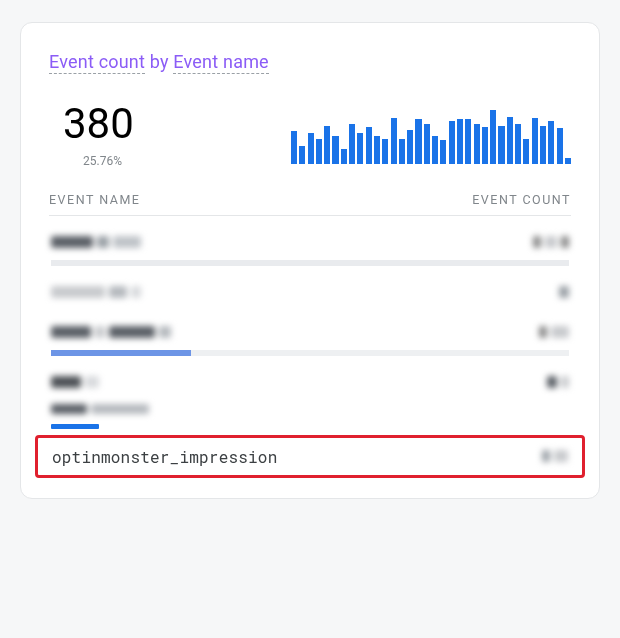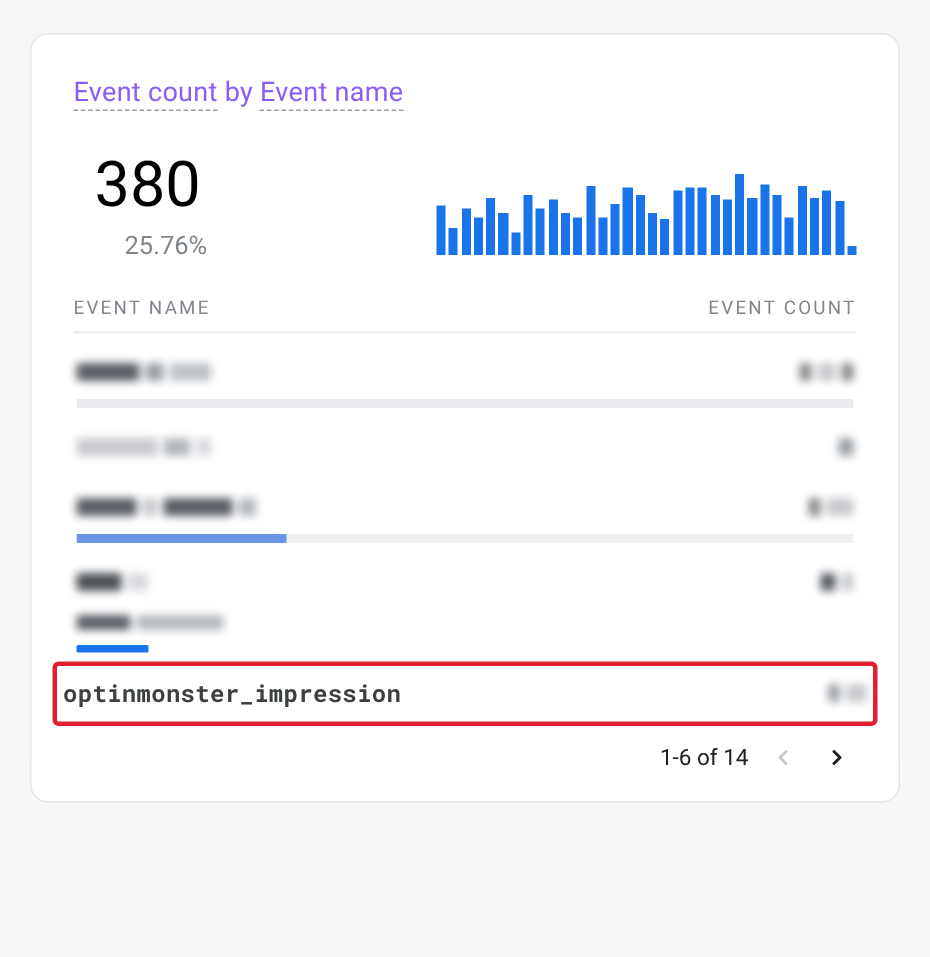--- a/index.html
+++ b/index.html
@@ -46,21 +46,21 @@
   }
   .hero .value {
     font-size: 42px;
     line-height: 1.05;
     font-weight: 400;
     color: #000000;
     margin-left: 14px;
     margin-top: 4px;
   }
   .hero .pct {
-    font-size: 17px;
+    font-size: 12px;
     color: #80868b;
     margin-left: 34px;
     margin-top: 8px;
   }
 
   .spark {
     width: 280px;
     height: 64px;
     flex: 0 0 auto;
     margin-bottom: 4px;
@@ -142,28 +142,27 @@
   .tickbar {
     height: 5px;
     width: 48px;
     background: #1a73e8;
     border-radius: 1px;
     margin: 6px 0 0 2px;
   }
 
   .highlight-row {
     margin: 6px -14px 4px -14px;
-    padding: 8px 4px;
+    padding: 8px 14px;
     border: 3.5px solid #e0202e;
     border-radius: 4px;
     box-sizing: border-box;
     display: flex;
     justify-content: space-between;
     align-items: center;
-    font-weight: bold;
   }
   .highlight-row .evname {
     font-size: 16px;
     color: #3c4043;
     font-family: "Roboto Mono", Menlo, monospace;
     letter-spacing: .2px;
   }
 
   .pager {
     margin-top: 8px;
@@ -336,27 +335,14 @@
     <span class="evname">optinmonster_impression</span>
     <span class="evcount">
       <span class="fuzz">
         <span class="bk" style="width:8px;background:#9aa0a6"></span>
         <span class="bk" style="width:14px;background:#c8cacd"></span>
       </span>
     </span>
   </div>
 
   
-  <div class="pager">
-    <span>1-6 of 14</span>
-    <span class="arrow disabled" aria-disabled="true">
-      <svg width="16" height="16" viewBox="0 0 24 24" fill="none" stroke="currentColor" stroke-width="3" stroke-linecap="round" stroke-linejoin="round">
-          <polyline points="15 18 9 12 15 6"></polyline>
-        </svg>
-    </span>
-    <span class="arrow enabled">
-      <svg width="16" height="16" viewBox="0 0 24 24" fill="none" stroke="currentColor" stroke-width="3" stroke-linecap="round" stroke-linejoin="round">
-          <polyline points="9 18 15 12 9 6"></polyline>
-        </svg>
-    </span>
-  </div>
 
 </div>
 
 </body></html>

